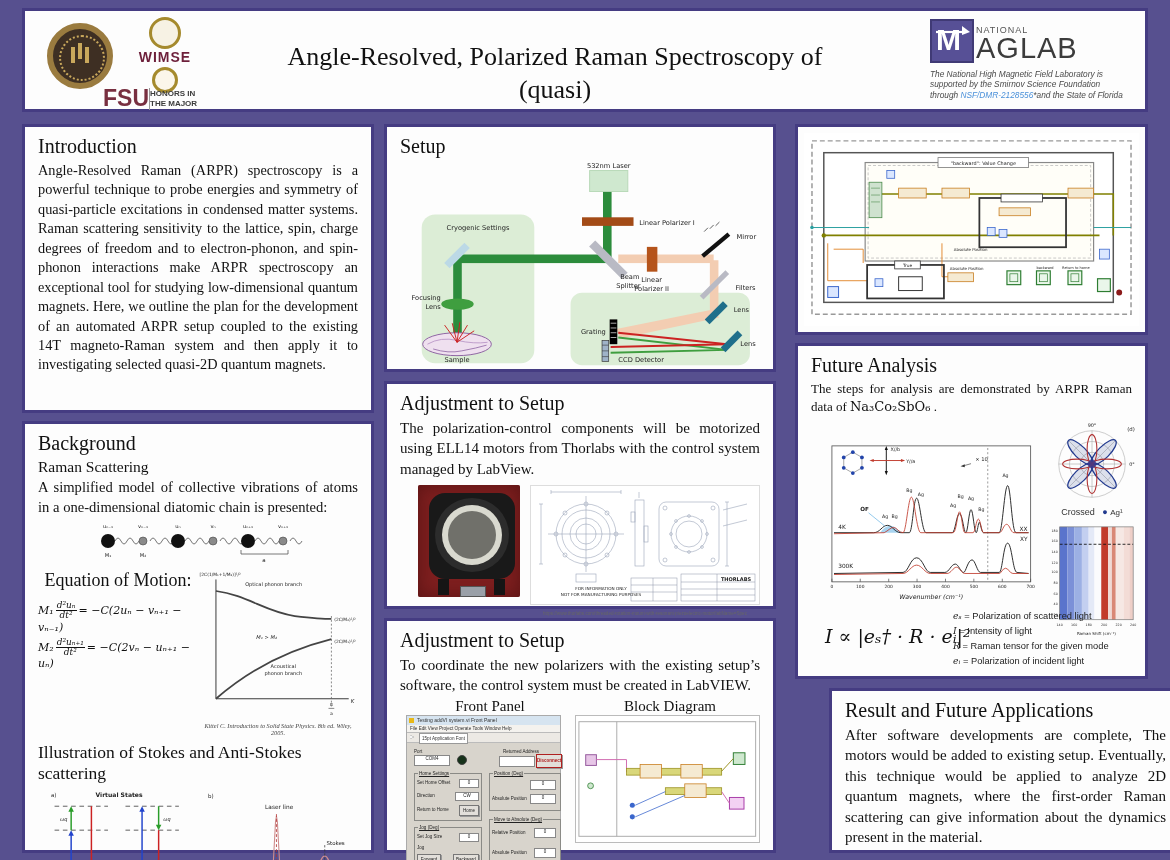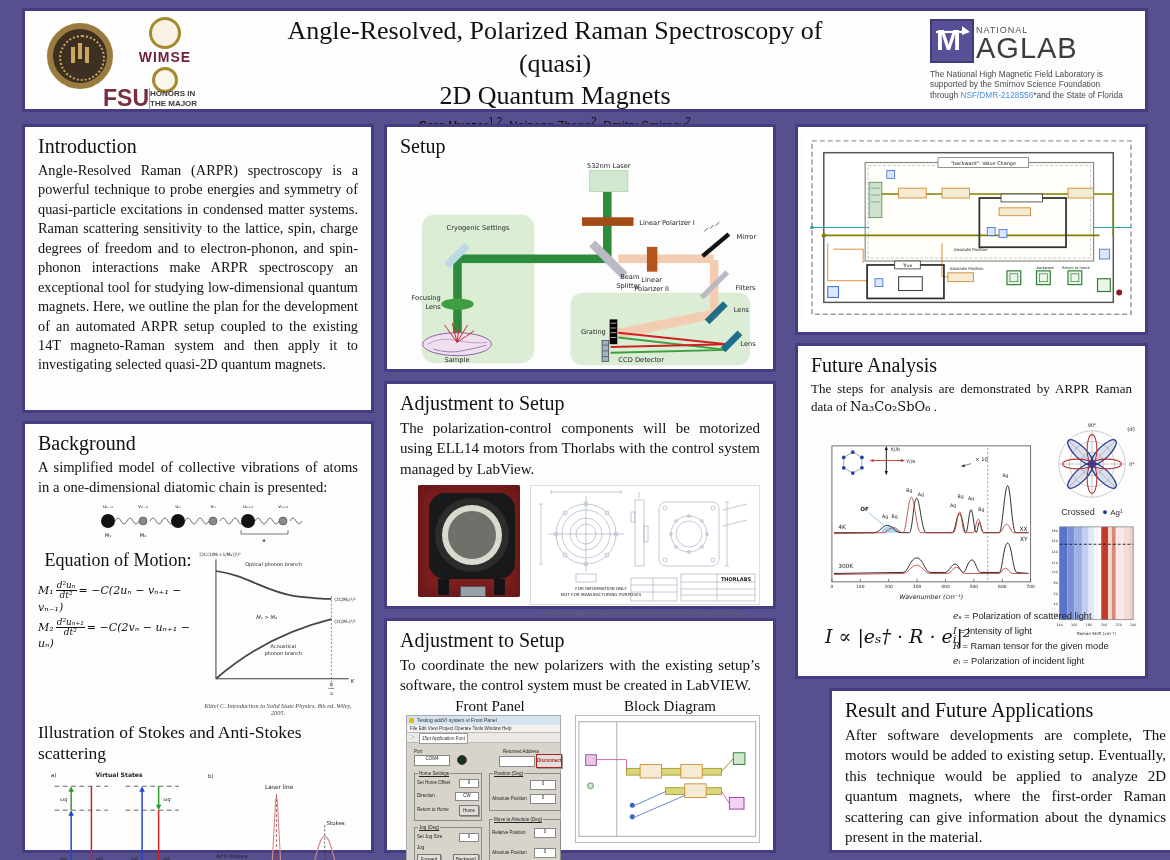--- a/index.html
+++ b/index.html
@@ -22,32 +22,32 @@
   .seal .torch{position:absolute;width:4px;height:16px;background:#c9a85c;top:18px;}
   .wimse{position:absolute;left:104px;top:6px;width:72px;text-align:center;}
   .wimse .c1{width:26px;height:26px;border-radius:50%;border:3px solid #a58a2d;margin:0 auto;background:#f7f2e4;}
   .wimse .word{font-family:Liberation Sans, sans-serif;font-weight:bold;color:#6d1f3a;font-size:14px;letter-spacing:1px;}
   .wimse .c2{width:20px;height:20px;border-radius:50%;border:3px solid #a58a2d;margin:2px auto 0;background:#fbf6ea;}
   .fsuword{position:absolute;left:78px;top:74px;display:flex;align-items:center;}
   .fsuword .fsu{font-family:"Liberation Sans",sans-serif;font-weight:bold;font-size:23px;color:#782F40;letter-spacing:0px;}
   .fsuword .bar{width:1px;height:22px;background:#999;}
   .fsuword .hon{font-family:"Liberation Sans",sans-serif;font-weight:bold;font-size:8px;color:#3c3c3c;line-height:1.15;}
   .titleblock{position:absolute;left:240px;top:4px;width:580px;text-align:center;}
-  .t1{font-size:26px;line-height:1.25;}
+  .t1{font-size:26px;line-height:1.25;margin-top:26px;}
   .authors{font-size:12px;margin-top:3px;font-family:"Liberation Sans",sans-serif;}
   .affil{font-size:9px;color:#222;font-family:"Liberation Sans",sans-serif;margin-top:1px;}
   .maglab{position:absolute;left:905px;top:8px;width:228px;}
   .mlrow{display:flex;align-items:flex-end;}
   .mbox{width:44px;height:44px;background:#575096;border:2px solid #403a75;position:relative;box-sizing:border-box;}
   .mbox .m{position:absolute;left:4px;top:2px;color:#fff;font-family:"Liberation Sans",sans-serif;font-weight:bold;font-size:30px;line-height:1.1;}
   .mbox svg{position:absolute;right:2px;top:2px;}
   .mlright{margin-left:2px;}
   .mlnational{font-family:"Liberation Sans",sans-serif;font-size:9px;letter-spacing:1px;color:#555;}
   .mlaglab{font-family:"Liberation Sans",sans-serif;font-size:29px;color:#3c3c3c;line-height:0.95;letter-spacing:1px;}
-  .support{font-family:"Liberation Sans",sans-serif;font-size:8.3px;color:#4a4a4a;margin-top:6px;line-height:1.25;}
+  .support{font-family:"Liberation Sans",sans-serif;font-size:8.3px;font-style:italic;color:#4a4a4a;margin-top:6px;line-height:1.25;}
   .support a{color:#4a90d9;text-decoration:none;}
   
   .futwrap{position:relative;height:268px;margin-top:4px;text-decoration:underline;}
   .abs{position:absolute;}
   .legendline{font-family:"Liberation Sans",sans-serif;font-size:9.3px;line-height:1.6;color:#222;}
   .legendline .sym{font-family:"DejaVu Serif","DejaVu Sans",serif;font-style:italic;}
   .bigeq{font-family:"DejaVu Serif","DejaVu Sans",serif;font-style:italic;font-size:19px;}
   .crossed{font-family:"Liberation Sans",sans-serif;font-size:9px;color:#333;}
   
   .imgrow{display:flex;gap:10px;margin-top:6px;align-items:flex-start;}
@@ -137,20 +137,21 @@
     </div>
   </div>
 
   <div class="panel" style="left:22px;top:124px;width:352px;height:289px;">
     <h2>Introduction</h2>
     <div class="jt">Angle-Resolved Raman (ARPR) spectroscopy is a powerful technique to probe energies and symmetry of quasi-particle excitations in condensed matter systems. Raman scattering sensitivity to the lattice, spin, charge degrees of freedom and to electron-phonon, and spin-phonon interactions make ARPR spectroscopy an exceptional tool for studying low-dimensional quantum magnets. Here, we outline the plan for the development of an automated ARPR setup coupled to the existing 14T magneto-Raman system and then apply it to investigating selected quasi-2D quantum magnets.</div>
   </div>
 
   <div class="panel" style="left:22px;top:421px;width:352px;height:432px;">
     <h2>Background</h2>
+    <div class="sub">Raman Scattering</div>
     <div class="jt" style="font-size:14.6px">A simplified model of collective vibrations of atoms in a one-dimensional diatomic chain is presented:</div>
 
     <svg width="230" height="44" viewBox="0 0 230 44" style="display:block;margin:2px auto;">
       <g stroke="#777" stroke-width="1" fill="none">
         <path d="M32,21 q3,-6 6,0 q3,6 6,0 q3,-6 6,0 q3,6 6,0"></path>
         <path d="M67,21 q3,-6 6,0 q3,6 6,0 q3,-6 6,0 q3,6 6,0"></path>
         <path d="M102,21 q3,-6 6,0 q3,6 6,0 q3,-6 6,0 q3,6 6,0"></path>
         <path d="M137,21 q3,-6 6,0 q3,6 6,0 q3,-6 6,0 q3,6 6,0"></path>
         <path d="M172,21 q3,-6 6,0 q3,6 6,0 q3,-6 6,0 q3,6 6,0"></path>
         <path d="M207,21 q3,-6 6,0 q3,6 6,0"></path>

